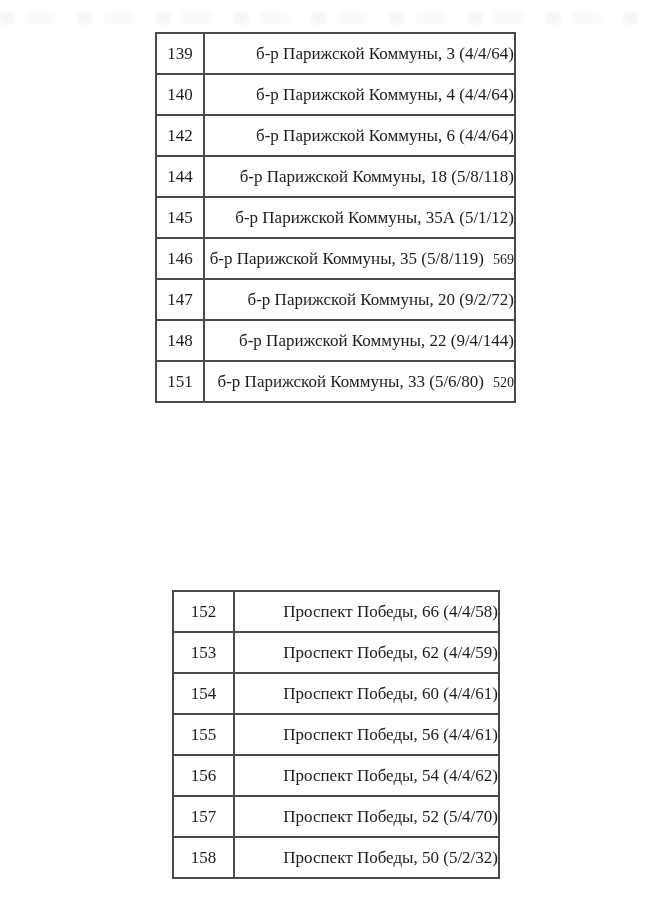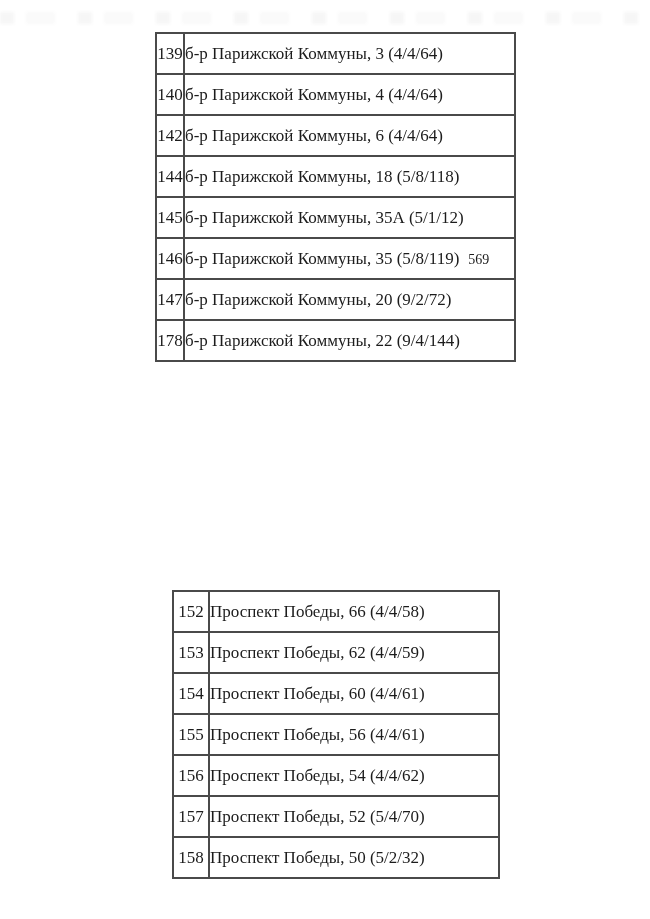--- a/index.html
+++ b/index.html
@@ -48,23 +48,23 @@
   table.t2 { left: 172px; top: 590px; width: 328px; }
   .addr-table td {
     border: 2px solid var(--line);
     height: 41px;
     vertical-align: middle;
     font-size: 17px;
     line-height: 1;
     white-space: nowrap;
   }
   .addr-table td.c-num  { text-align: center; }
-  .addr-table td.c-addr { text-align: left; }
-  .t1 td.c-num { width: 28px; margin-left: 34px; }
-  .t2 td.c-num { width: 36px; }
+  .addr-table td.c-addr { text-align: right; }
+  .t1 td.c-num { width: 48px; margin-left: 34px; }
+  .t2 td.c-num { width: 61px; }
   .note {
     font-size: 14px;
     margin-left: 9px;
   }
 </style>
 </head>
 <body>
 
 <div class="page">
 
@@ -103,26 +103,30 @@
       <td class="c-num">146</td>
       <td class="c-addr"><span>б-р Парижской Коммуны, 35 (5/8/119)</span><span class="note">569</span></td>
     </tr>
 
     <tr>
       <td class="c-num">147</td>
       <td class="c-addr"><span>б-р Парижской Коммуны, 20 (9/2/72)</span></td>
     </tr>
 
     <tr>
-      <td class="c-num">178</td>
+      <td class="c-num">148</td>
       <td class="c-addr"><span>б-р Парижской Коммуны, 22 (9/4/144)</span></td>
     </tr>
 
 
 
+    <tr>
+      <td class="c-num">151</td>
+      <td class="c-addr"><span>б-р Парижской Коммуны, 33 (5/6/80)</span><span class="note">520</span></td>
+    </tr>
   </tbody>
   </table>
 
   <table class="addr-table t2">
     <tbody>
     <tr>
       <td class="c-num">152</td>
       <td class="c-addr"><span>Проспект Победы, 66 (4/4/58)</span></td>
     </tr>
 

